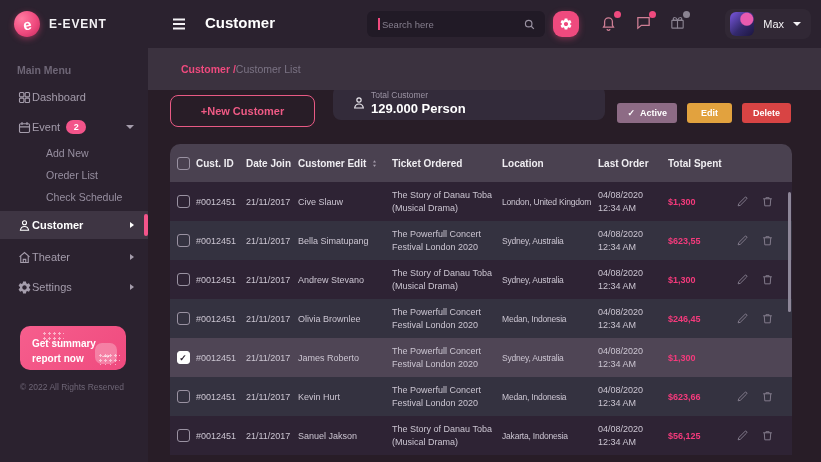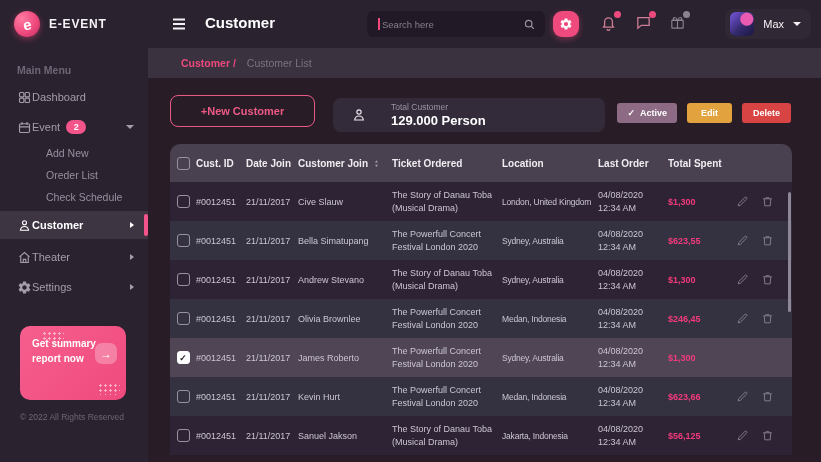--- a/index.html
+++ b/index.html
@@ -23,21 +23,21 @@
      font-size:9px;font-weight:bold;display:inline-flex;align-items:center;justify-content:center;
      padding:0 3px;margin-left:6px;}
   .caret-down{width:0;height:0;border-left:4px solid transparent;border-right:4px solid transparent;
      border-top:4.5px solid #a59dac;}
   .chev-right{width:0;height:0;border-top:3.5px solid transparent;border-bottom:3.5px solid transparent;
      border-left:4.5px solid currentColor;}
   .submenu .menu-item{height:22px;padding-left:46px;font-size:10.5px;color:#978fa0;}
   .menu-item.active{background:#3e3543;color:#fff;font-weight:bold;height:28px;margin:3px 0;}
   .menu-item.active::after{content:"";position:absolute;right:0;top:3px;bottom:3px;width:4px;
      background:#f3548a;border-radius:2px;}
-  .summary-card{position:relative;margin:24px 14px 0 20px;width:106px;height:74px;border-radius:10px;
+  .summary-card{position:relative;margin:24px 14px 0 20px;width:106px;height:44px;border-radius:10px;
      background:linear-gradient(135deg,#f65e8d,#ef4a7e);padding:11px 0 12px 12px;box-sizing:border-box;cursor:pointer;}
   .summary-card::before{content:"";position:absolute;left:22px;top:5px;width:22px;height:12px;
      background-image:radial-gradient(rgba(255,255,255,.55) 1px,transparent 1.3px);background-size:5px 5px;}
   .summary-card::after{content:"";position:absolute;right:6px;bottom:5px;width:22px;height:12px;
      background-image:radial-gradient(rgba(255,255,255,.55) 1px,transparent 1.3px);background-size:5px 5px;}
   .summary-text{color:#fff;font-size:10px;font-weight:bold;line-height:1.45;}
   .summary-arrow{position:absolute;right:9px;top:17px;width:22px;height:21px;border-radius:7px;
      background:rgba(255,255,255,.28);color:#fff;display:flex;align-items:center;justify-content:center;
      font-size:12px;cursor:pointer;}
   .copyright{margin:12px 0 0 20px;font-size:8.5px;color:#6e6676;}
@@ -61,31 +61,31 @@
   .hicon .dot{position:absolute;top:-3px;right:-4px;width:7px;height:7px;border-radius:50%;background:#ef4a7e;}
   .hicon .dot.grey{background:#8a8391;}
   .user-chip{position:absolute;right:10px;top:9px;height:30px;display:flex;align-items:center;gap:9px;
      padding:0 10px 0 5px;border-radius:8px;background:rgba(255,255,255,.03);cursor:pointer;}
   .avatar{width:24px;height:24px;border-radius:6px;
      background:
        radial-gradient(circle at 70% 30%, #e85bb0 0 25%, transparent 30%),
        linear-gradient(135deg,#7a57e0 0%,#342a6e 55%,#1c1640 100%);}
   .user-name{color:#f4f2f5;font-size:11px;}
   
-  .breadcrumb{position:absolute;left:148px;top:48px;right:0;height:30px;background:#3b323f;
-     display:flex;align-items:center;padding-left:33px;font-size:10.5px;z-index:1;gap:11px;}
+  .breadcrumb{position:absolute;left:148px;top:48px;right:0;height:42px;background:#3b323f;
+     display:flex;align-items:center;padding-left:33px;font-size:10.5px;z-index:1;}
   .crumb-section{color:#ef4a7e;font-weight:bold;cursor:pointer;}
   .crumb-page{color:#7b7384;cursor:pointer;}
   
   .main{position:absolute;left:148px;top:78px;right:0;bottom:0;background:#281d27;}
   .btn-new{position:absolute;left:22px;top:17px;width:145px;height:32px;border:1px solid #e85a84;
      border-radius:8px;background:transparent;color:#ef5a85;font-size:11px;font-weight:bold;
      font-family:"Liberation Sans",sans-serif;cursor:pointer;}
-  .total-card{position:absolute;left:185px;top:20px;width:272px;height:34px;background:#332b3a;
-     border-radius:8px;display:flex;align-items:center;padding-left:18px;box-sizing:border-box;gap:24px;}
+  .total-card{position:absolute;left:185px;top:8px;width:272px;height:34px;background:#332b3a;
+     border-radius:8px;display:flex;align-items:center;padding-left:18px;box-sizing:border-box;gap:4px;}
   .total-card svg{width:16px;height:16px;color:#e9e6ec;}
   .total-label{font-size:8.5px;color:#9b93a3;}
   .total-value{font-size:13px;font-weight:bold;color:#fff;margin-top:1px;}
   .btn-group{position:absolute;right:30px;top:25px;display:flex;gap:10px;}
   .btn{height:20px;border:0;border-radius:3px;color:#fff;font-size:9px;font-weight:bold;
      font-family:"Liberation Sans",sans-serif;cursor:pointer;display:flex;align-items:center;gap:5px;}
   .btn-active{background:#8d6b85;padding:0 10px;}
   .btn-active .chk{font-size:9px;}
   .btn-edit{background:#e2a23e;padding:0 14px;}
   .btn-delete{background:#d84444;padding:8px 11px;}
@@ -279,21 +279,21 @@
     </div>
 
     <section class="table">
       <div class="thead">
         <div class="cell cb">
             <span class="checkbox"></span>
           </div>
         <div class="hcell">Cust. ID</div>
         <div class="hcell">Date Join</div>
         <div class="hcell">
-          <span>Customer Join</span>
+          <span>Customer Edit</span>
           <svg class="sort-icon" viewBox="0 0 24 24" fill="currentColor">
               <path d="M12 3l4 6H8z"></path>
               <path d="M12 21l-4-6h8z"></path>
             </svg>
         </div>
         <div class="hcell">Ticket Ordered</div>
         <div class="hcell">Location</div>
         <div class="hcell">Last Order</div>
         <div class="hcell">Total Spent</div>
         <div></div>

